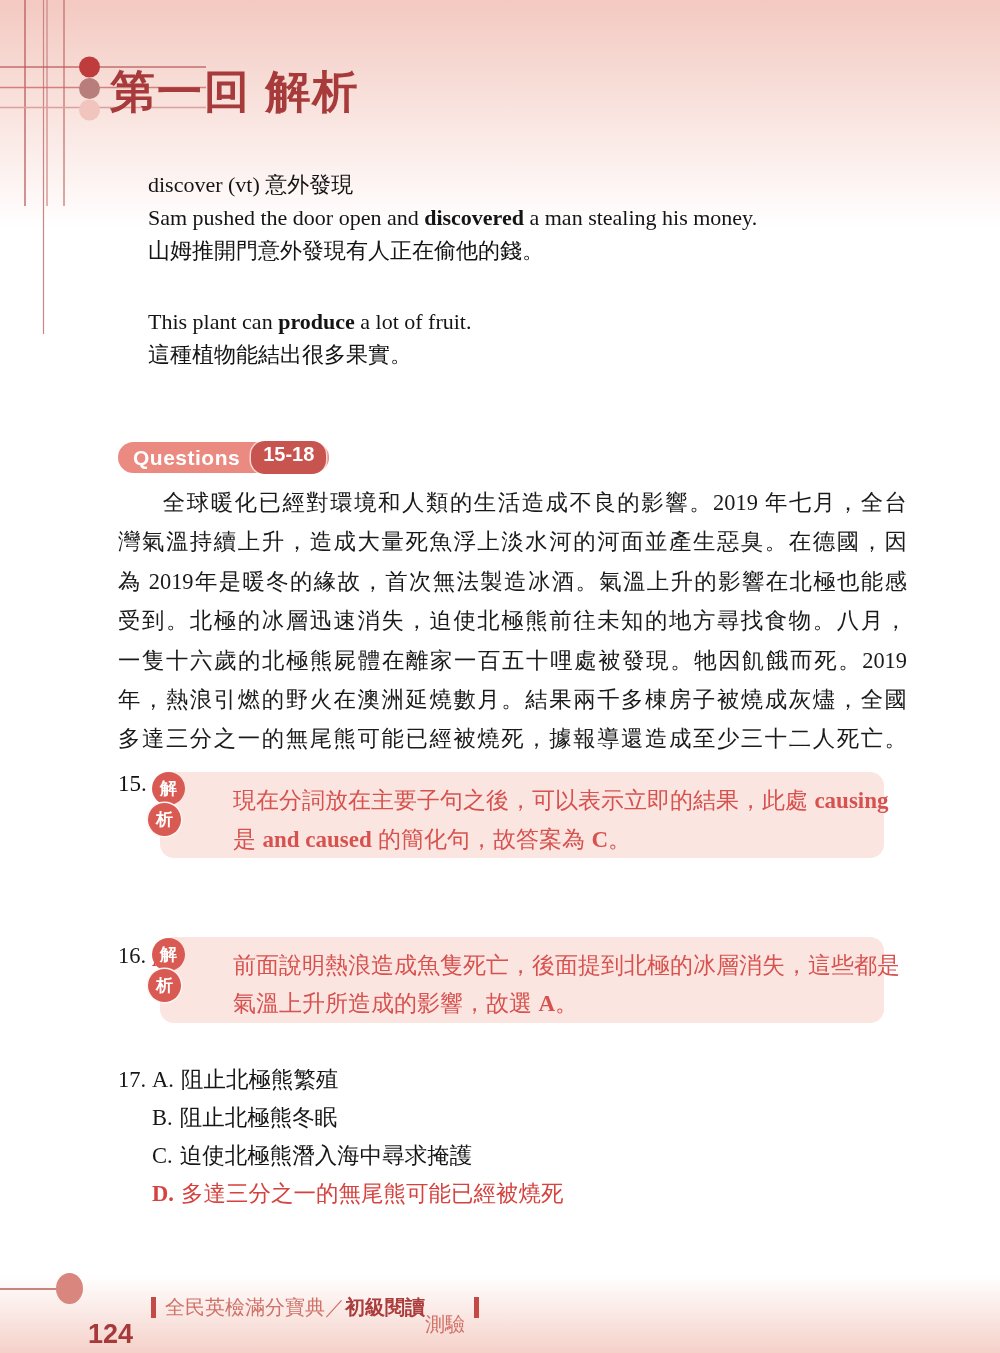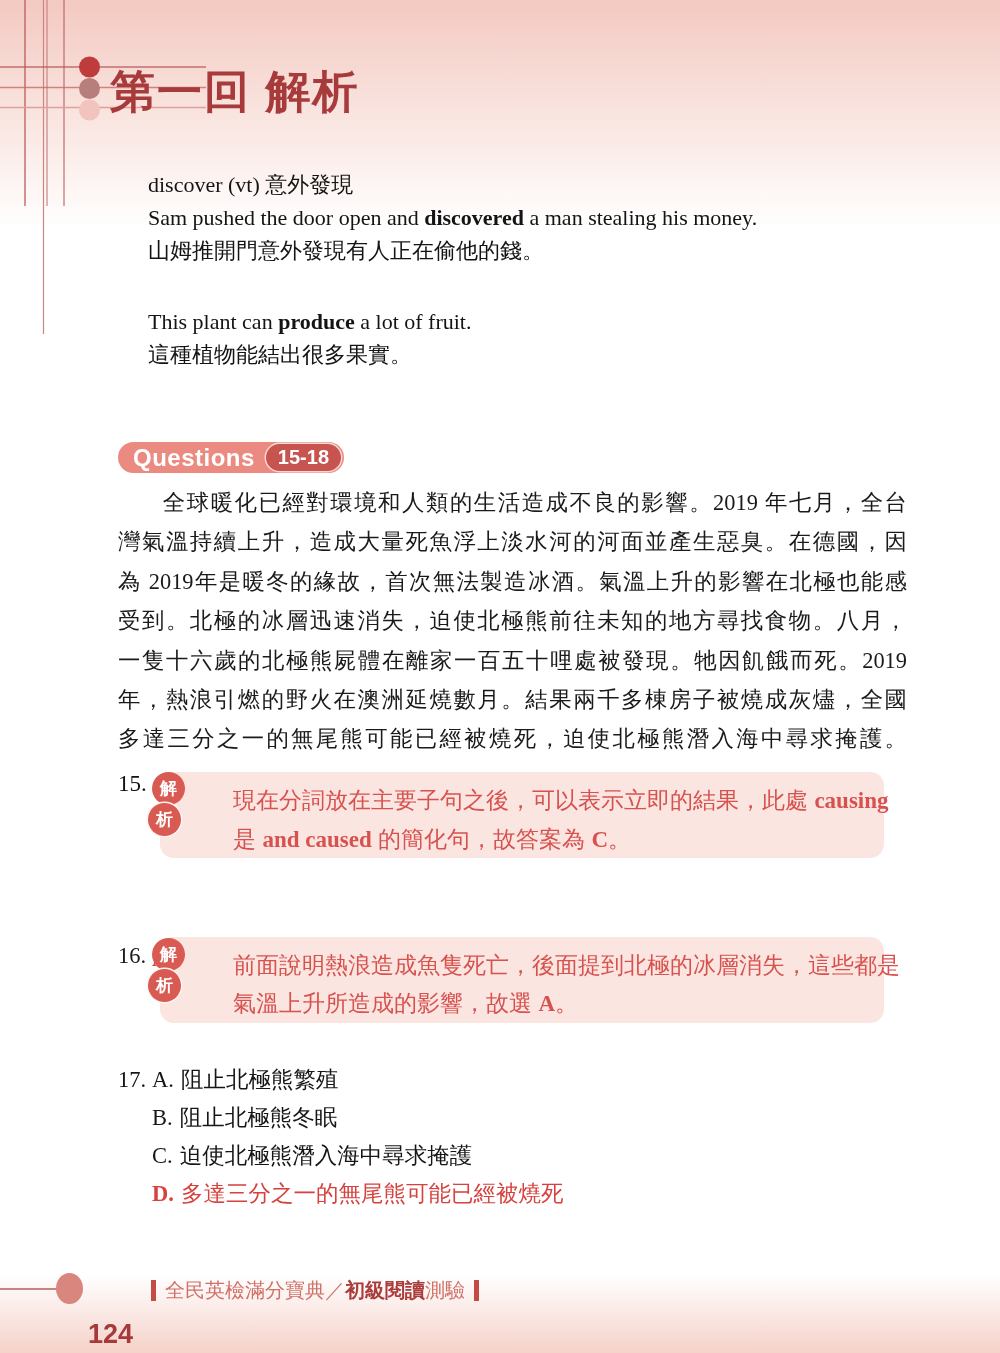--- a/index.html
+++ b/index.html
@@ -18,23 +18,23 @@
   .page-title{left:110px;top:62px;font-family:"Liberation Sans","DejaVu Sans",sans-serif;
     font-weight:700;font-size:45px;letter-spacing:2px;color:#a73a3a;}
   
   .vocab{left:148px;top:168px;font-size:22px;line-height:33px;color:#141414;}
   .vocab-item + .vocab-item{margin-top:38px;}
   .b-serif{font-weight:700;}
   
   .q-badge{left:118px;top:442px;height:31px;display:inline-flex;align-items:center;
     background:#eb8a80;border-radius:16px;padding:0 3px 0 15px;
     font-family:"Liberation Sans","DejaVu Sans",sans-serif;}
-  .q-badge-label{color:#ffffff;font-size:24px;font-weight:700;margin-right:11px;letter-spacing:.5px;}
+  .q-badge-label{color:#ffffff;font-size:21px;font-weight:700;margin-right:11px;letter-spacing:.5px;}
   .q-badge-range{background:#c85450;color:#fff;font-size:20px;font-weight:700;
-    border-radius:14px;height:27px;line-height:27px;padding:0 12px;
+    border-radius:14px;height:33px;line-height:27px;padding:0 12px;
     box-shadow:0 0 0 1.5px rgba(255,255,255,.65);}
   
   .passage{left:118px;top:483px;width:789px;font-size:22.4px;line-height:39.4px;color:#1a1a1a;}
   .passage-line{text-align:justify;text-align-last:justify;}
   .passage-line.indent{padding-left:2em;}
   
   .q-num{font-size:23px;color:#111;}
   .pink-box{background:#fbe5e1;border-radius:14px;width:724px;height:86px;left:160px;}
   .exp-text{font-family:"Liberation Sans","DejaVu Sans",sans-serif;
     font-size:23px;line-height:38px;color:#d7524e;width:682px;margin-left:39px;}
@@ -57,21 +57,21 @@
   
   .footer-rule{left:0;top:1288px;width:58px;height:2px;background:#c8837c;}
   .footer-dot{left:56px;top:1273px;width:27px;height:31px;border-radius:50%;background:#d8867e;}
   .footer-pagenum{left:88px;top:1319px;font-family:"Liberation Sans","DejaVu Sans",sans-serif;
     font-size:27px;font-weight:700;color:#a63939;}
   .footer-text{left:142px;top:1277px;font-family:"Liberation Sans","DejaVu Sans",sans-serif;
     font-size:20px;display:flex;align-items:center;}
   .footer-bar{display:inline-block;width:5px;height:21px;background:#c44a45;margin:0 9px;}
   .footer-series{color:#d07168;}
   .footer-book{color:#aa3c3c;font-weight:700;}
-  .footer-suffix{color:#d07168;}
+  .footer-suffix{color:#d07168;margin-top:34px;}
 </style>
 </head>
 <body>
 
 <div class="page">
 
   <div class="abs top-grad"></div>
   <div class="abs bottom-grad"></div>
 
   <svg class="abs corner-svg" width="210" height="340" viewBox="0 0 210 340">
@@ -106,21 +106,21 @@
     <span class="q-badge-range">15-18</span>
   </div>
 
   <div class="abs passage">
     <div class="passage-line indent">全球暖化已經對環境和人類的生活造成不良的影響。2019 年七月，全台</div>
     <div class="passage-line">灣氣溫持續上升，造成大量死魚浮上淡水河的河面並產生惡臭。在德國，因</div>
     <div class="passage-line">為 2019年是暖冬的緣故，首次無法製造冰酒。氣溫上升的影響在北極也能感</div>
     <div class="passage-line">受到。北極的冰層迅速消失，迫使北極熊前往未知的地方尋找食物。八月，</div>
     <div class="passage-line">一隻十六歲的北極熊屍體在離家一百五十哩處被發現。牠因飢餓而死。2019</div>
     <div class="passage-line">年，熱浪引燃的野火在澳洲延燒數月。結果兩千多棟房子被燒成灰燼，全國</div>
-    <div class="passage-line">多達三分之一的無尾熊可能已經被燒死，迫使北極熊潛入海中尋求掩護。</div>
+    <div class="passage-line">多達三分之一的無尾熊可能已經被燒死，據報導還造成至少三十二人死亡。</div>
   </div>
 
   <div class="abs q-num" style="left:118px;top:771px;">15.</div>
   <div class="abs pink-box" style="top:772px;"></div>
   <div class="badge-circle" style="left:152px;top:772px;">解</div>
   <div class="badge-circle lower" style="left:148px;top:803px;">析</div>
   <div class="abs exp-text" style="left:194px;top:781px;">
     <div><span>現在分詞放在主要子句之後，可以表示立即的結果，此處 </span><span class="eb">causing</span></div>
     <div><span>是 </span><span class="eb">and caused</span><span> 的簡化句，故答案為 </span><span class="eb">C</span><span>。</span></div>
   </div>

